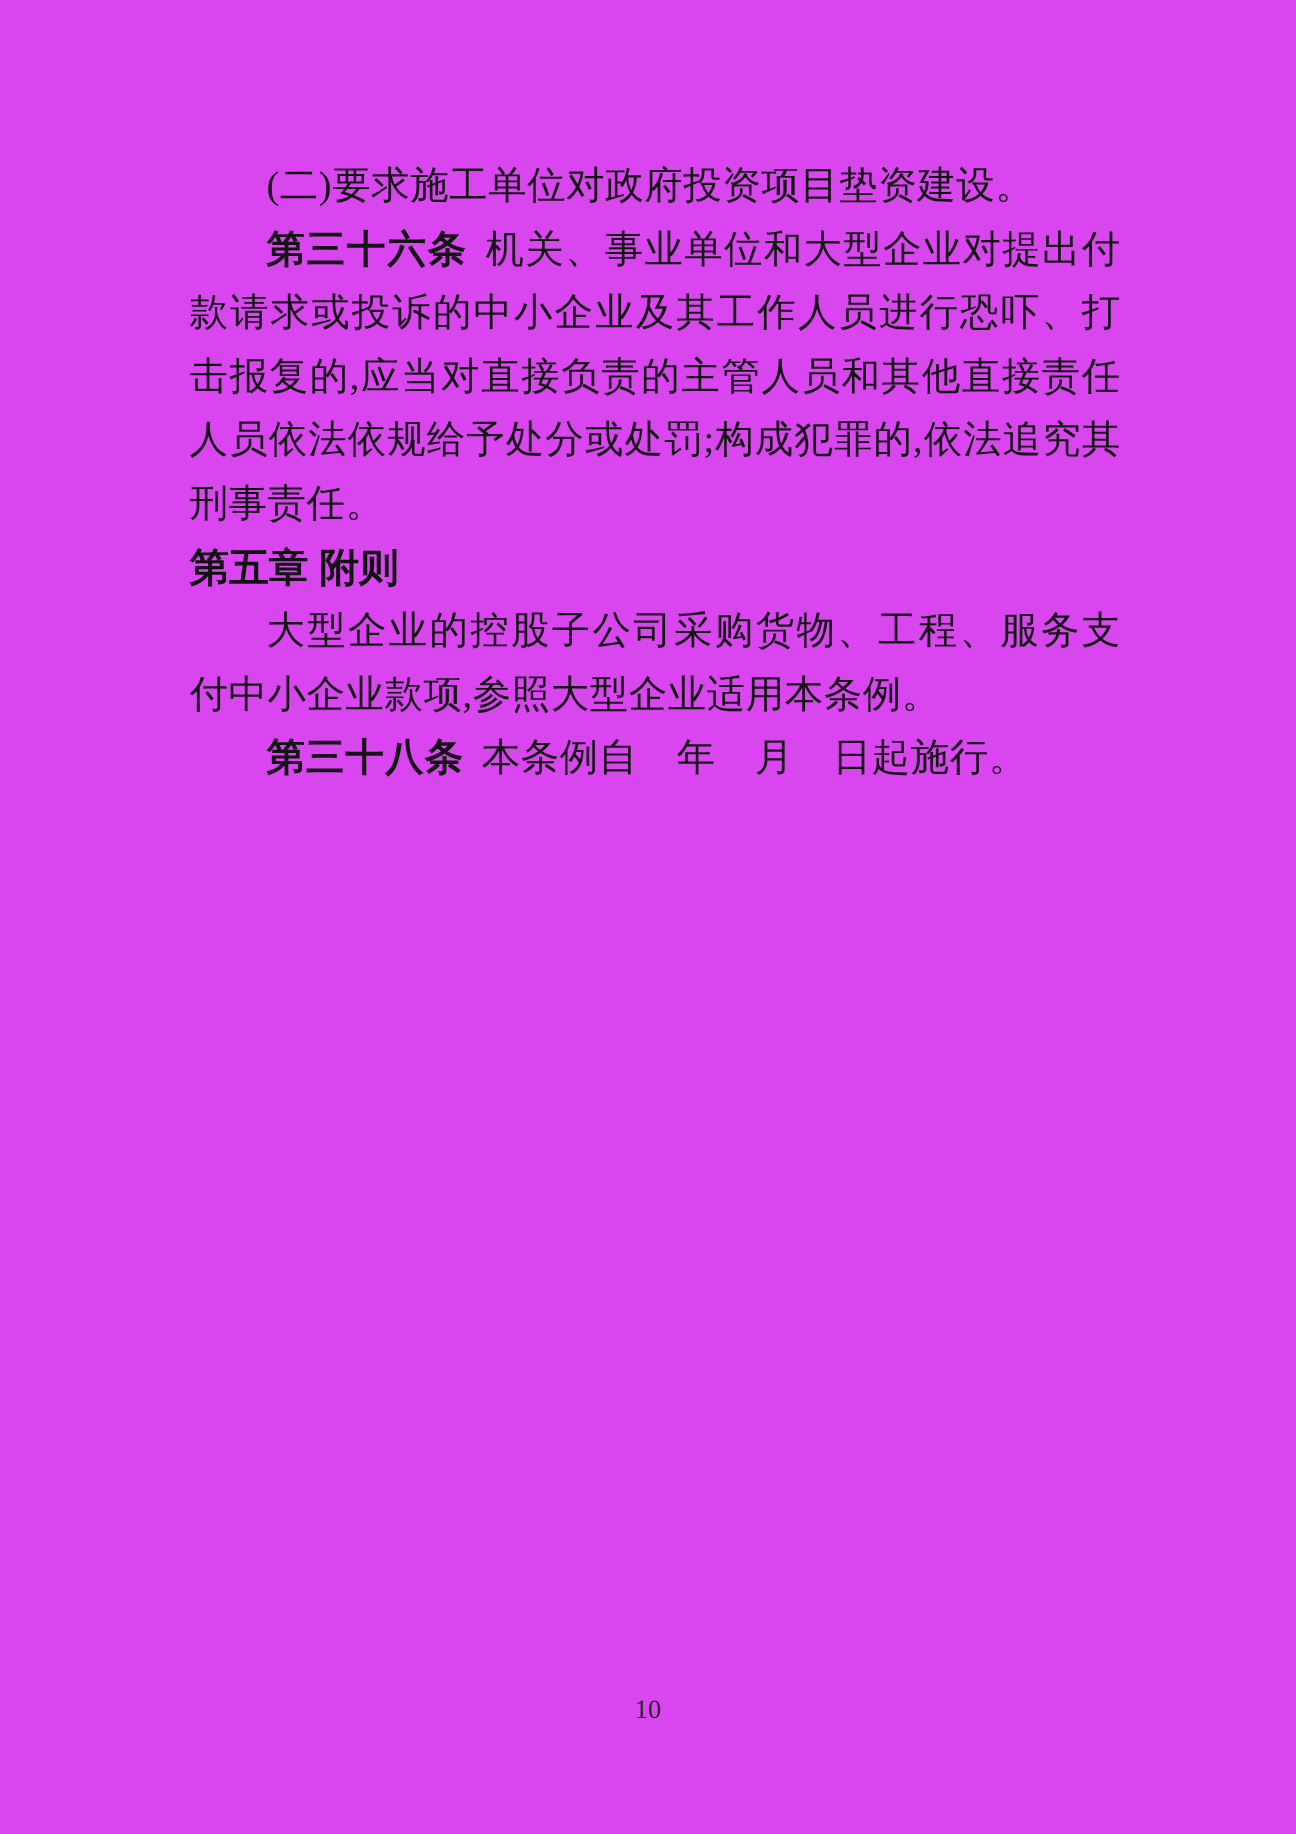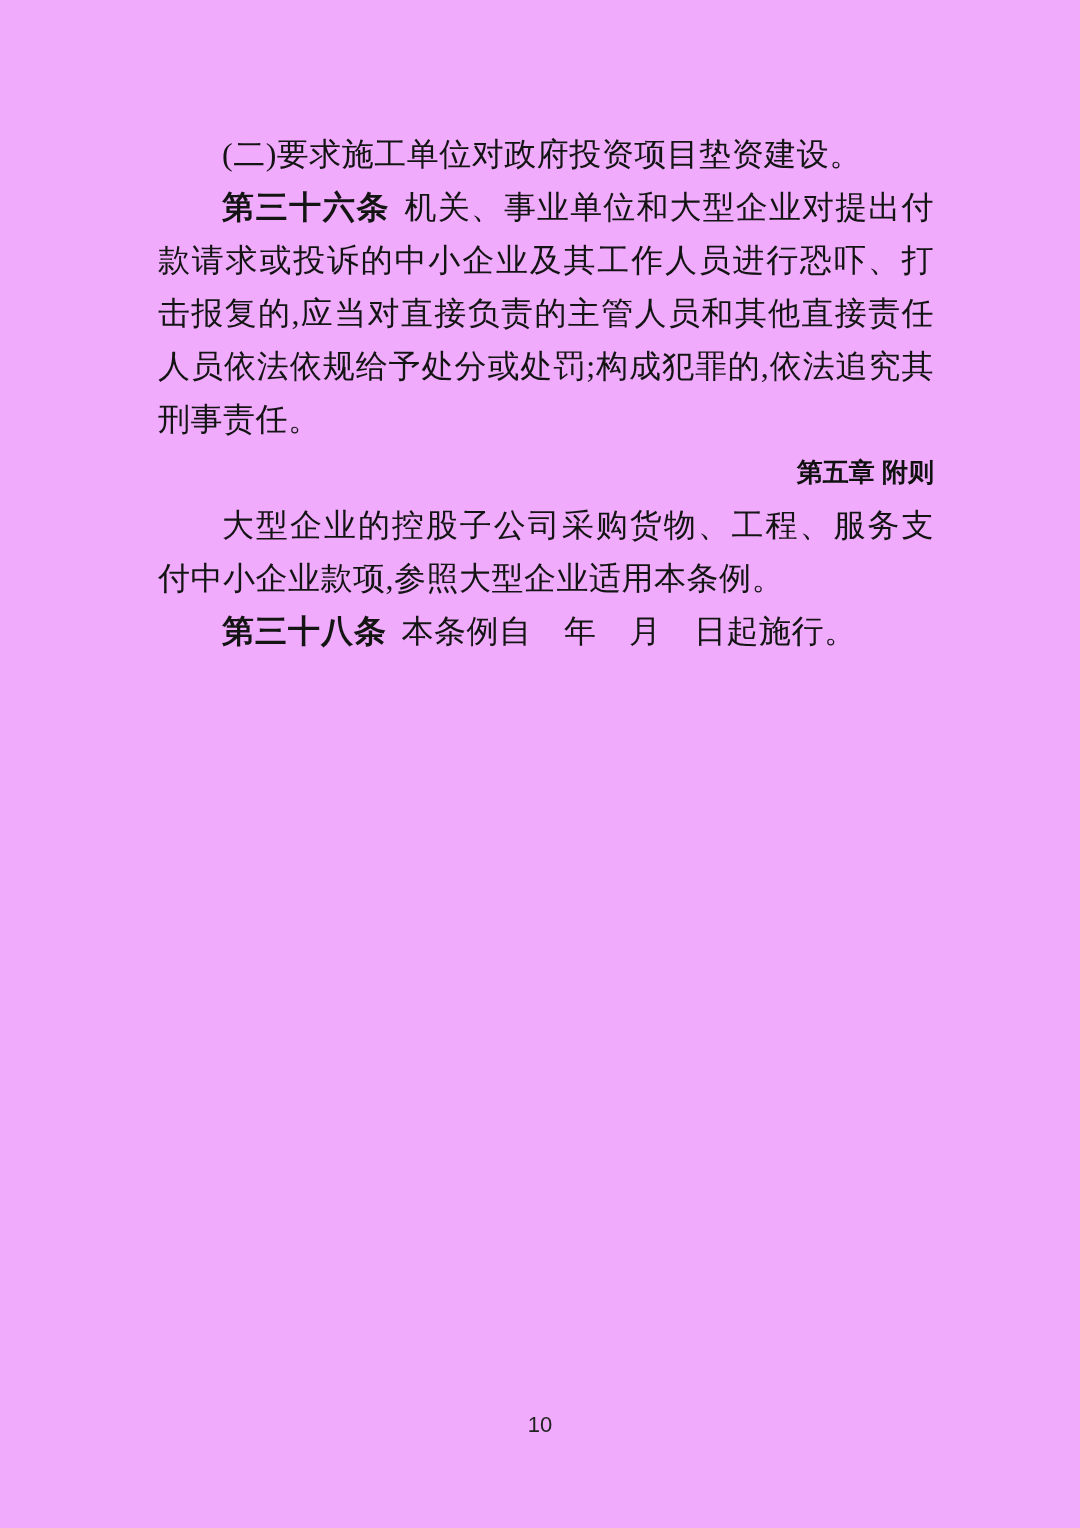--- a/index.html
+++ b/index.html
@@ -8,64 +8,64 @@
     height: 1528px;
     background: #ffffff;
     position: relative;
     font-family: "Liberation Serif", "DejaVu Serif", serif;
     color: #141414;
     overflow: hidden;
   }
   .page {
     position: absolute;
     inset: 0;
-    background: #f0abfc;
+    background: #d946ef;
     padding-left: 35px;
   }
   .content {
     position: absolute;
     left: 158px;
     top: 128px;
     width: 776px;
   }
   p.body {
     margin: 0;
     font-size: 32px;
     line-height: 53px;
     text-align: justify;
     text-justify: inter-ideograph;
     text-indent: 64px;
     letter-spacing: 0.5px;
     color: #141414;
   }
   p.heading {
     margin: 0;
-    font-size: 26px;
+    font-size: 33px;
     line-height: 53px;
-    text-align: right;
+    text-align: left;
     text-indent: 0;
     font-weight: bold;
     font-family: "Liberation Sans", "DejaVu Sans", sans-serif;
     color: #111111;
   }
   p.body strong.article-no {
     font-weight: bold;
     font-family: "Liberation Sans", "DejaVu Sans", sans-serif;
     margin-right: 0.45em;
     letter-spacing: 1px;
   }
   .page-number {
     position: absolute;
     top: 1410px;
     left: 0;
     width: 100%;
     text-align: center;
     font-size: 22px;
     line-height: 30px;
-    font-family: Liberation Sans, sans-serif;
+    font-family: Liberation Serif, serif;
     color: #222222;
   }
 </style>
 </head>
 <body>
 
 <div class="page">
   <div class="content" id="document-body">
       <p class="body">(二)要求施工单位对政府投资项目垫资建设。</p>
       <p class="body"><strong class="article-no">第三十六条</strong><span>机关、事业单位和大型企业对提出付款请求或投诉的中小企业及其工作人员进行恐吓、打击报复的,应当对直接负责的主管人员和其他直接责任人员依法依规给予处分或处罚;构成犯罪的,依法追究其刑事责任。</span></p>

